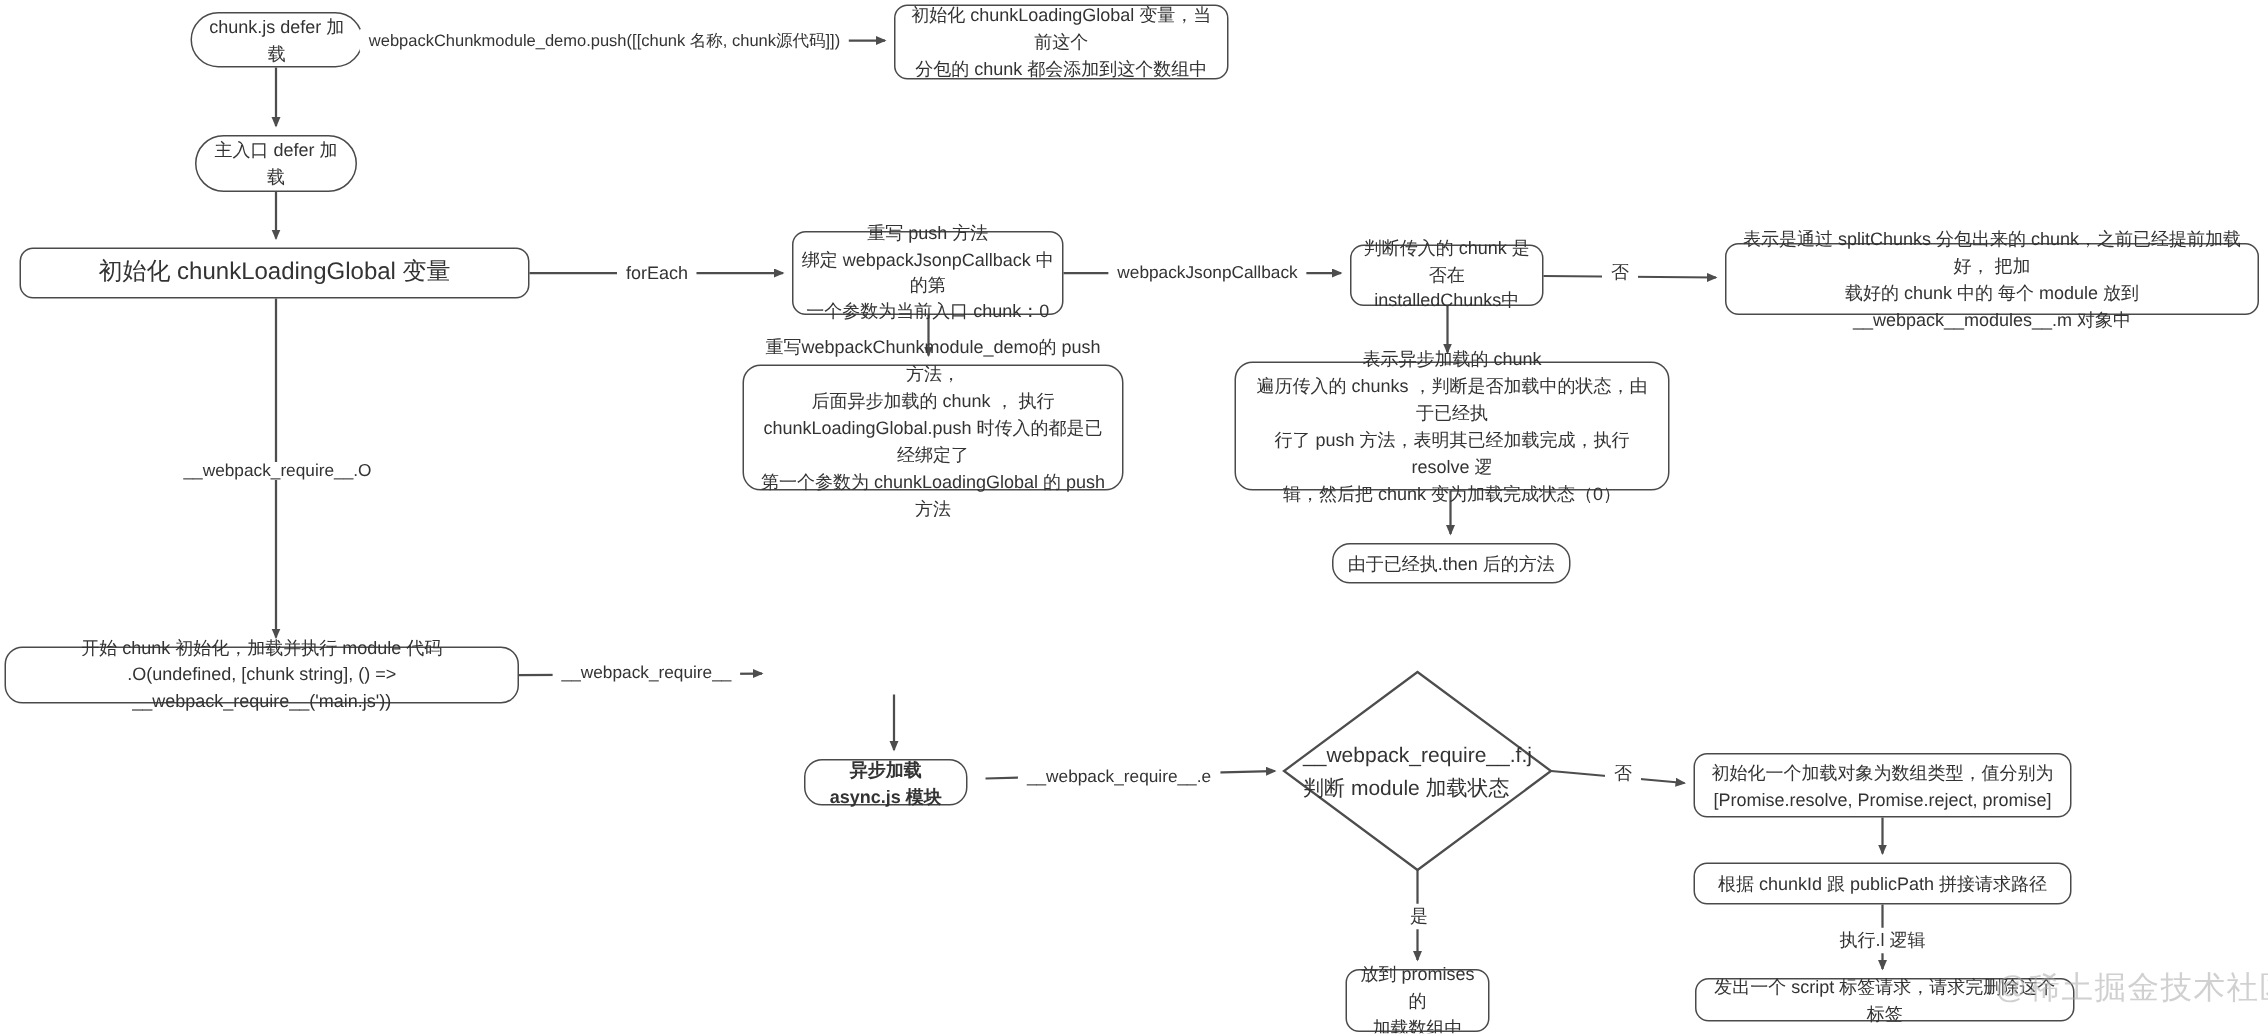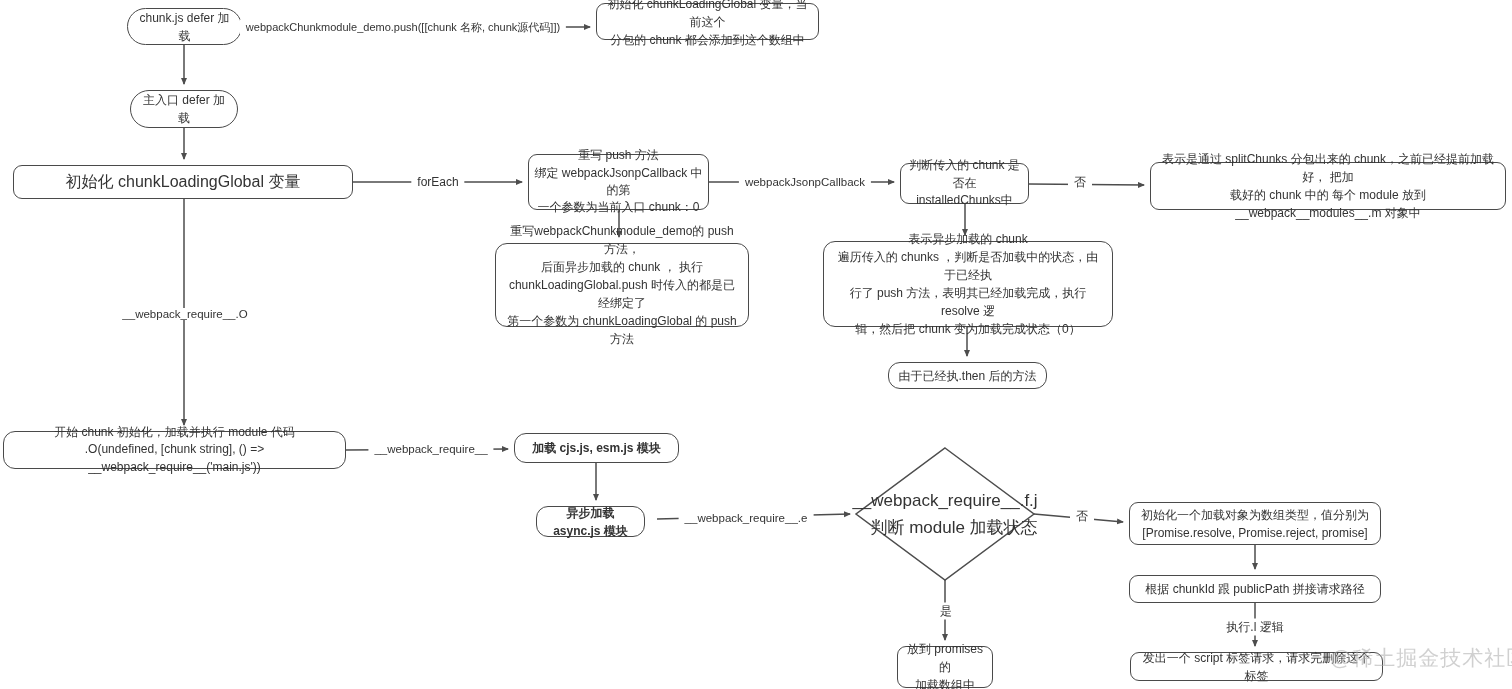--- a/index.html
+++ b/index.html
@@ -17,21 +17,21 @@
     text-align:center; white-space:pre-line;
     font-size:12px; line-height:1.5; color:#333; padding:2px 8px;
   }
   .stadium { border-radius:999px; }
   .r12 { border-radius:12px; }
   .fs13 { font-size:16px; }
   .bold { font-weight:600; }
   .lh-tight { line-height:1.45; padding:1px 5px; }
   .diamond-text {
     position:absolute; z-index:2; display:flex; align-items:center; justify-content:center;
-    text-align:right; white-space:pre-line; font-size:17px; line-height:1.6; color:#333;
+    text-align:left; white-space:pre-line; font-size:14px; line-height:1.6; color:#333;
   }
   .edge-label {
     position:absolute; transform:translate(-50%,-50%); z-index:3;
     background:#fff; padding:0 6px; white-space:nowrap;
     font-size:12px; color:#333;
   }
   .code-label { font-size:11.5px; }
   .small-label { font-size:11px; }
   .watermark {
     position:absolute; z-index:5; white-space:nowrap;
@@ -72,36 +72,35 @@
   </svg>
 
   <div class="node stadium" style="left:127px; top:8px;  width:115px; height:37px;">chunk.js defer 加载</div>
   <div class="node stadium" style="left:130px; top:90px; width:108px; height:38px;">主入口 defer 加载</div>
   <div class="node fs13" style="left:13px;  top:165px; width:340px; height:34px;">初始化 chunkLoadingGlobal 变量</div>
   <div class="node lh-tight" style="left:528px; top:154px; width:181px; height:56px;">重写 push 方法
 绑定 webpackJsonpCallback 中的第
 一个参数为当前入口 chunk：0</div>
   <div class="node lh-tight" style="left:900px; top:163px; width:129px; height:41px;">判断传入的 chunk 是否在
 installedChunks中</div>
-  <div class="node" style="left:596px; top:3px;   width:223px; height:37px;">初始化 chunkLoadingGlobal 变量，当前这个
+  <div class="node" style="left:596px; top:3px;   width:223px; height:50px;">初始化 chunkLoadingGlobal 变量，当前这个
 分包的 chunk 都会添加到这个数组中</div>
   <div class="node" style="left:1150px; top:162px; width:356px; height:48px;">表示是通过 splitChunks 分包出来的 chunk，之前已经提前加载好， 把加
 载好的 chunk 中的 每个 module 放到 __webpack__modules__.m 对象中</div>
   <div class="node r12" style="left:495px; top:243px; width:254px; height:84px;">重写webpackChunkmodule_demo的 push 方法，
 后面异步加载的 chunk ， 执行
 chunkLoadingGlobal.push 时传入的都是已经绑定了
 第一个参数为 chunkLoadingGlobal 的 push 方法</div>
   <div class="node r12" style="left:823px; top:241px; width:290px; height:86px;">表示异步加载的 chunk
 遍历传入的 chunks ，判断是否加载中的状态，由于已经执
 行了 push 方法，表明其已经加载完成，执行 resolve 逻
 辑，然后把 chunk 变为加载完成状态（0）</div>
   <div class="node r12" style="left:888px; top:362px; width:159px; height:27px;">由于已经执.then 后的方法</div>
   <div class="node r12 lh-tight" style="left:3px; top:431px; width:343px; height:38px;">开始 chunk 初始化，加载并执行 module 代码
 .O(undefined, [chunk string], () =&gt; __webpack_require__('main.js'))</div>
-  <div class="node r12 bold" style="left:514px; top:433px; width:165px; height:30px;">加载 cjs.js, esm.js 模块</div>
   <div class="node r12 bold" style="left:536px; top:506px; width:109px; height:31px;">异步加载 async.js 模块</div>
   <div class="diamond-text" style="left:865px; top:489px; width:160px; height:50px;">__webpack_require__.f.j
 判断 module 加载状态</div>
   <div class="node" style="left:1129px; top:502px; width:252px; height:43px;">初始化一个加载对象为数组类型，值分别为
 [Promise.resolve, Promise.reject, promise]</div>
   <div class="node" style="left:1130px; top:652px; width:253px; height:29px;">发出一个 script 标签请求，请求完删除这个标签</div>
   <div class="node" style="left:1129px; top:575px; width:252px; height:28px;">根据 chunkId 跟 publicPath 拼接请求路径</div>
   <div class="node" style="left:897px; top:646px; width:96px; height:42px;">放到 promises 的
 加载数组中</div>
 

